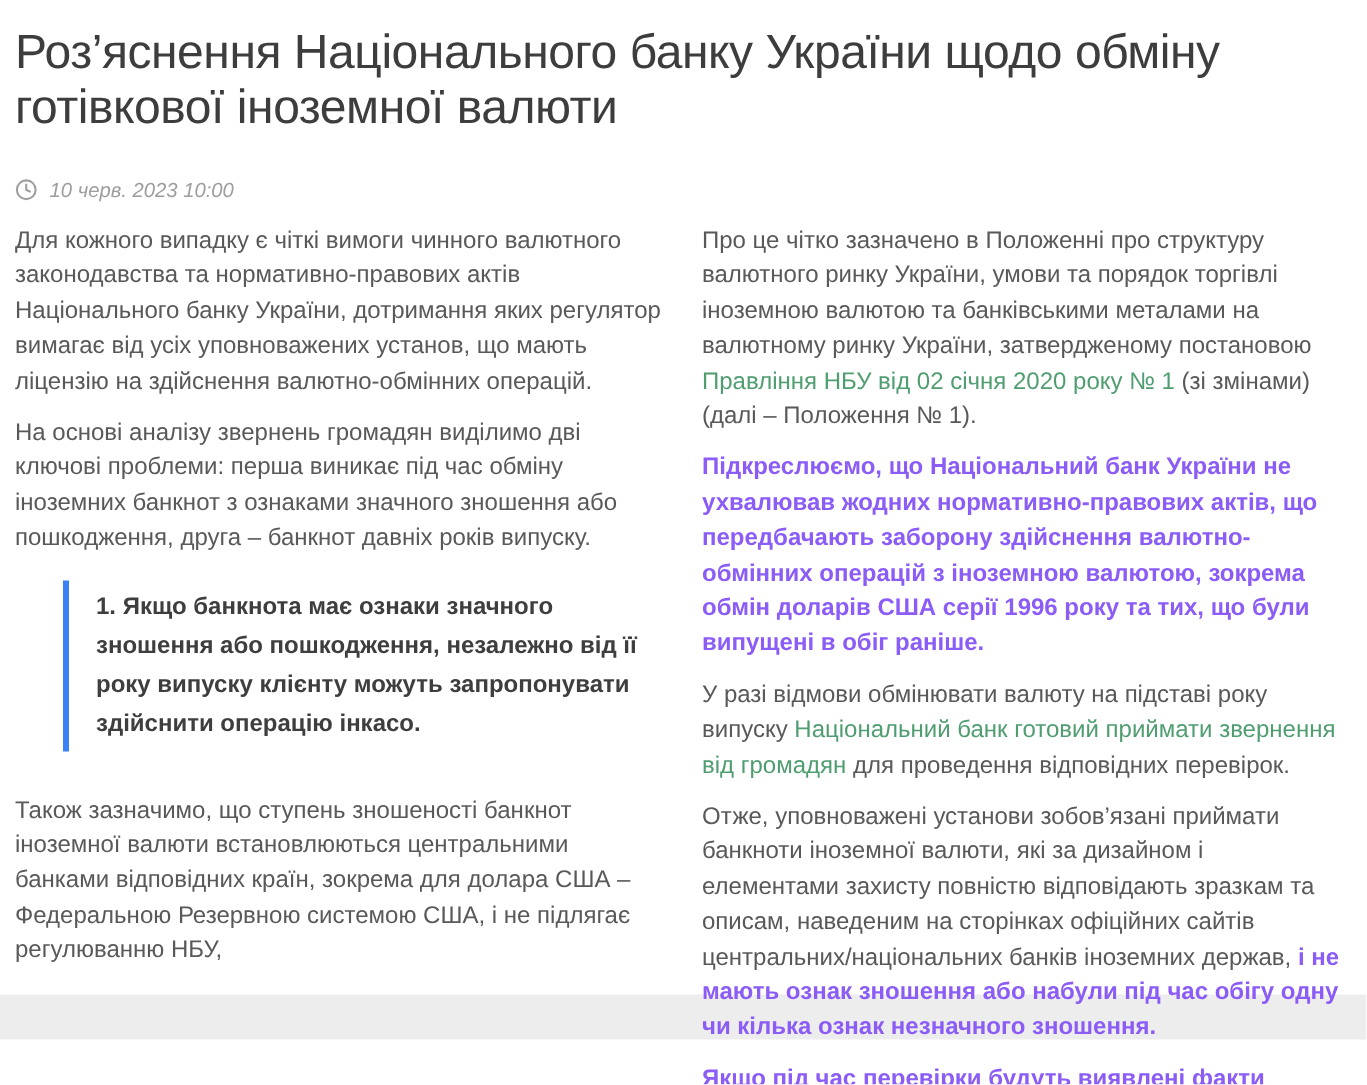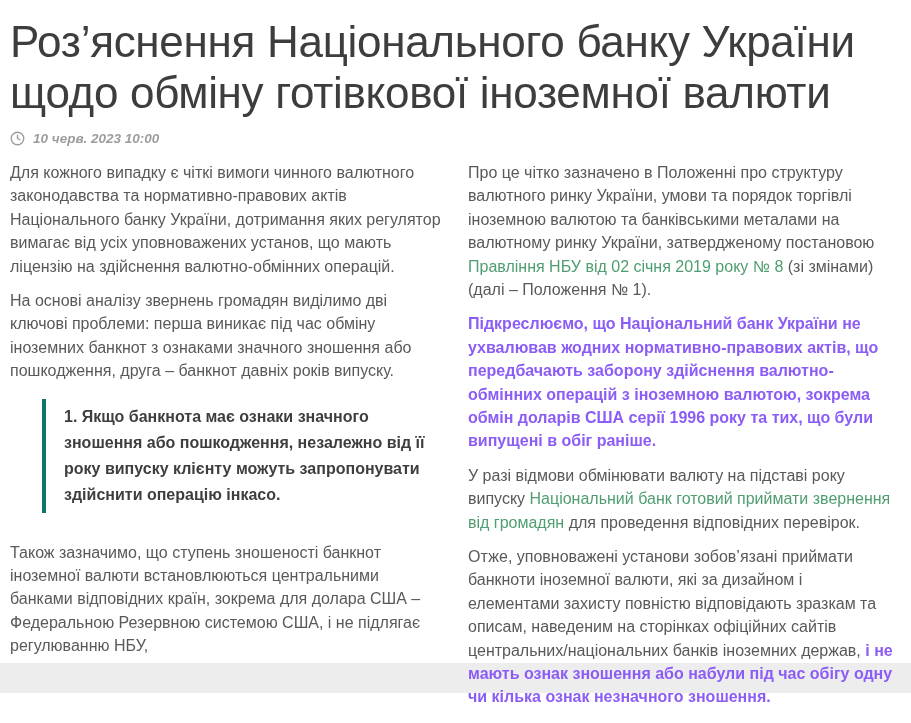--- a/index.html
+++ b/index.html
@@ -16,33 +16,32 @@
     top:663px; height:30px;
     background:#ededed;
   }
   .content {
     position:relative;
     padding:0 18px 0 10px;
   }
   h1.title {
     margin:16px 0 0 0;
     max-width:880px;
-    font-size:44px;
+    font-size:32px;
     font-weight:400;
     letter-spacing:-0.3px;
     line-height:1.17;
     color:#3d3d3d;
   }
   .meta {
     display:flex;
     align-items:center;
     gap:8px;
-    margin-top:12px;
+    margin-top:28px;
     color:#9d9d9d;
-    font-weight:bold;
   }
   .meta .date {
     font-style:italic;
     font-size:13.5px;
     color:#9d9d9d;
   }
   .cols {
     display:flex;
     gap:26px;
     margin-top:15px;
@@ -51,21 +50,21 @@
     font-size:16px;
     line-height:23.4px;
     color:#595959;
   }
   .col-left  { width:432px; flex:0 0 auto; }
   .col-right { width:425px; flex:0 0 auto; }
   .col p { margin:0 0 11px 0; }
   blockquote.quote {
     margin:16px 0 28px 32px;
     padding:5px 0 5px 18px;
-    border-left:4px solid #0f766e;
+    border-left:4px solid #3b82f6;
     font-weight:700;
     line-height:26px;
     color:#3e3e3e;
   }
   .bold { font-weight:700; color:#8b5cf6; }
   a.link { color:#4f9d70; text-decoration:none; cursor:pointer; }
   .clock-icon { display:inline-flex; line-height:0; }
 </style>
 </head>
 <body>
@@ -93,21 +92,21 @@
       <div class="col col-left">
         <p>Для кожного випадку є чіткі вимоги чинного валютного законодавства та нормативно-правових актів Національного банку України, дотримання яких регулятор вимагає від усіх уповноважених установ, що мають ліцензію на здійснення валютно-обмінних операцій.</p>
         <p>На основі аналізу звернень громадян виділимо дві ключові проблеми: перша виникає під час обміну іноземних банкнот з ознаками значного зношення або пошкодження, друга – банкнот давніх років випуску.</p>
         <blockquote class="quote">
           <span>1. Якщо банкнота має ознаки значного зношення або пошкодження, незалежно від її року випуску клієнту можуть запропонувати здійснити операцію інкасо.</span>
         </blockquote>
         <p>Також зазначимо, що ступень зношеності банкнот іноземної валюти встановлюються центральними банками відповідних країн, зокрема для долара США – Федеральною Резервною системою США, і не підлягає регулюванню НБУ,</p>
       </div>
 
       <div class="col col-right">
-        <p><span>Про це чітко зазначено в Положенні про структуру валютного ринку України, умови та порядок торгівлі іноземною валютою та банківськими металами на валютному ринку України, затвердженому постановою </span><a class="link" href="#">Правління НБУ від 02 січня 2019 року № 8</a><span> (зі змінами) (далі – Положення № 1).</span></p>
+        <p><span>Про це чітко зазначено в Положенні про структуру валютного ринку України, умови та порядок торгівлі іноземною валютою та банківськими металами на валютному ринку України, затвердженому постановою </span><a class="link" href="#">Правління НБУ від 02 січня 2020 року № 1</a><span> (зі змінами) (далі – Положення № 1).</span></p>
 
         <p class="bold">Підкреслюємо, що Національний банк України не ухвалював жодних нормативно-правових актів, що передбачають заборону здійснення валютно-обмінних операцій з іноземною валютою, зокрема обмін доларів США серії 1996 року та тих, що були випущені в обіг раніше.</p>
 
         <p><span>У разі відмови обмінювати валюту на підставі року випуску </span><a class="link" href="#">Національний банк готовий приймати звернення від громадян</a><span> для проведення відповідних перевірок.</span></p>
 
         <p><span>Отже, уповноважені установи зобов’язані приймати банкноти іноземної валюти, які за дизайном і елементами захисту повністю відповідають зразкам та описам, наведеним на сторінках офіційних сайтів центральних/національних банків іноземних держав, </span><span class="bold">і не мають ознак зношення або набули під час обігу одну чи кілька ознак незначного зношення.</span></p>
 
         <p class="bold">Якщо під час перевірки будуть виявлені факти порушення</p>
       </div>
 

